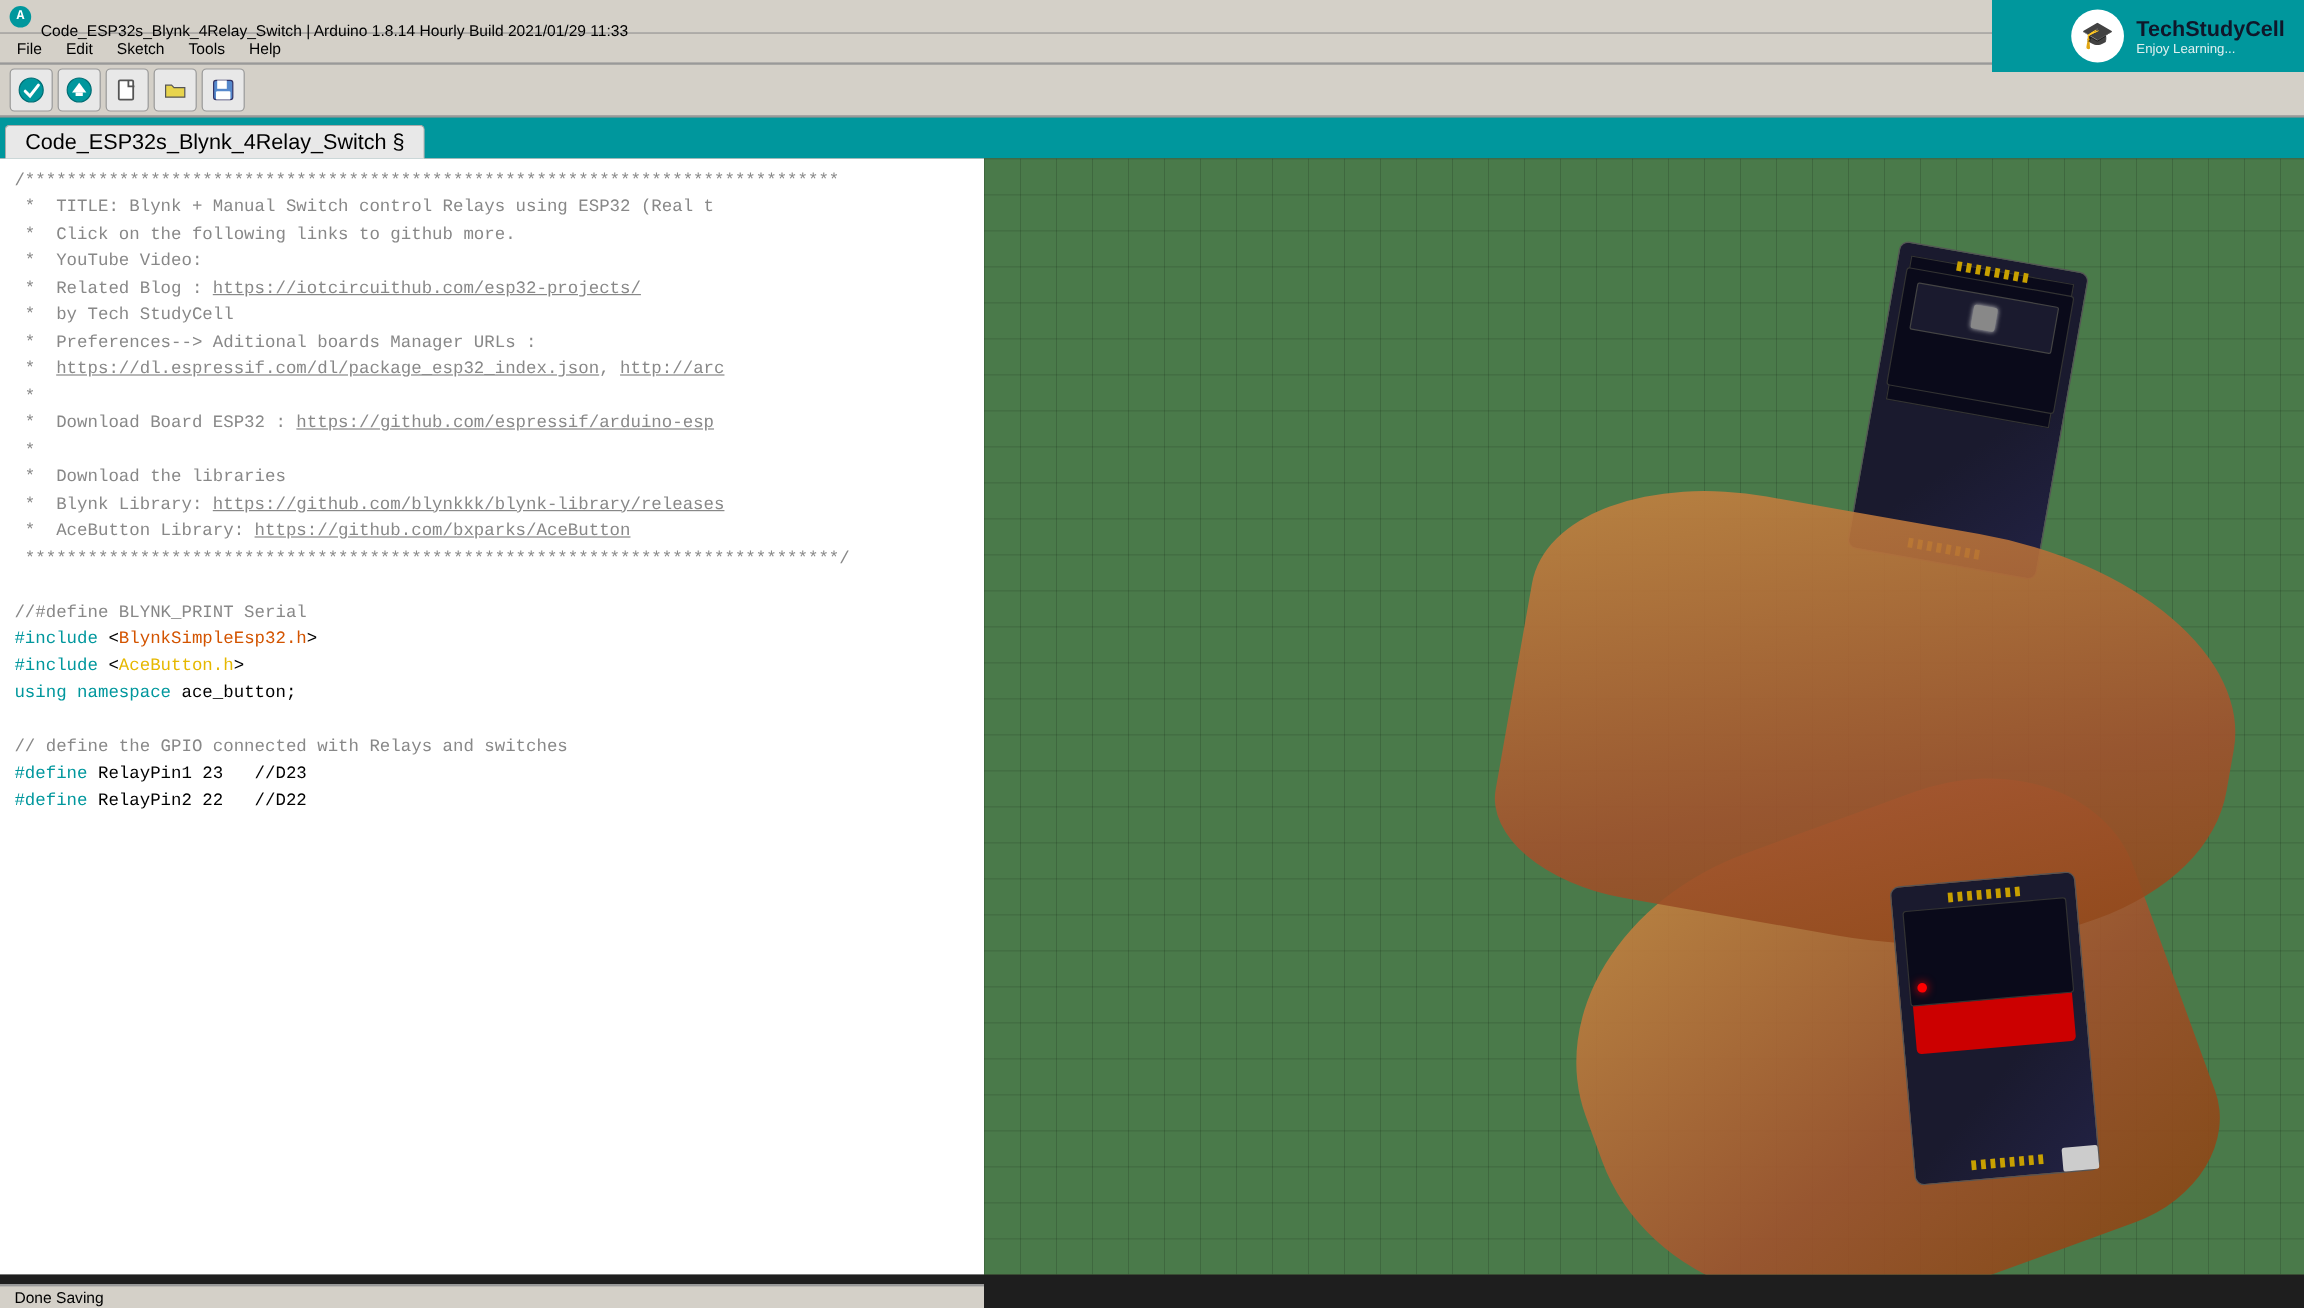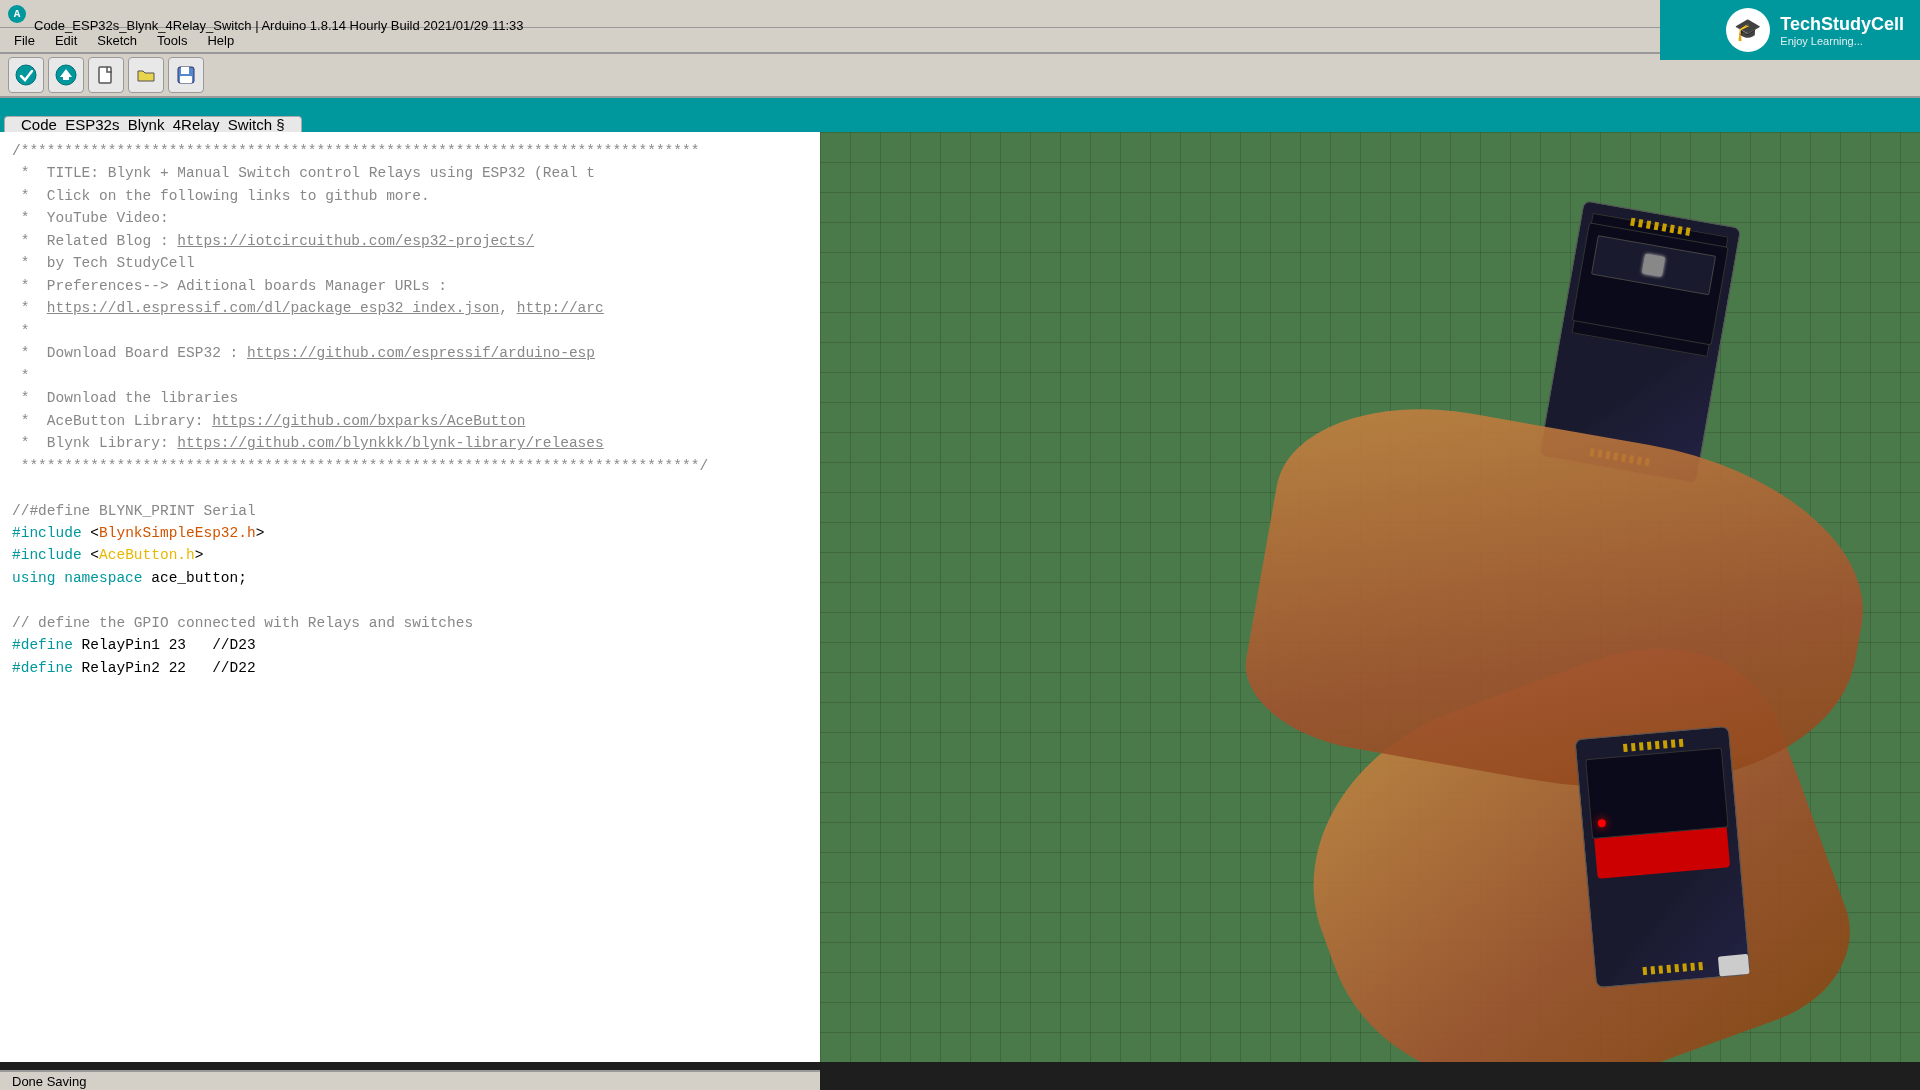--- a/index.html
+++ b/index.html
@@ -80,21 +80,21 @@
     }
     #logo-area .logo-text {
       display: flex;
       flex-direction: column;
       align-items: flex-start;
     }
     #logo-area .logo-text .brand {
       font-family: Arial, sans-serif;
       font-size: 18px;
       font-weight: bold;
-      color: #ffffff;
+      color: #0f172a;
     }
     #logo-area .logo-text .tagline {
       font-family: Arial, sans-serif;
       font-size: 11px;
       color: #e0f0f0;
     }
 
     
     #toolbar {
       background: #d4d0c8;
@@ -119,26 +119,26 @@
     
     #tab-bar {
       background: #00979d;
       height: 34px;
       display: flex;
       align-items: flex-end;
       padding: 0 0;
     }
     .tab {
       background: #e8e8e8;
-      height: 16px;
+      height: 28px;
       padding: 0 16px;
       display: flex;
       align-items: center;
       font-family: Arial, sans-serif;
-      font-size: 15px;
+      font-size: 18px;
       color: #000;
       cursor: pointer;
       border-top-left-radius: 4px;
       border-top-right-radius: 4px;
       margin-left: 4px;
       border: 1px solid #aaa;
       border-bottom: none;
     }
 
     
@@ -360,22 +360,22 @@
     <span class="code-line comment"> *  Click on the following links to github more.</span>
     <span class="code-line comment"> *  YouTube Video:</span>
     <span class="code-line comment"> *  Related Blog : <span class="link">https://iotcircuithub.com/esp32-projects/</span></span>
     <span class="code-line comment"> *  by Tech StudyCell</span>
     <span class="code-line comment"> *  Preferences--&gt; Aditional boards Manager URLs :</span>
     <span class="code-line comment"> *  <span class="link">https://dl.espressif.com/dl/package_esp32_index.json</span>, <span class="link">http://arc</span></span>
     <span class="code-line comment"> *</span>
     <span class="code-line comment"> *  Download Board ESP32 : <span class="link">https://github.com/espressif/arduino-esp</span></span>
     <span class="code-line comment"> *</span>
     <span class="code-line comment"> *  Download the libraries</span>
+    <span class="code-line comment"> *  Blynk Library: <span class="link">https://github.com/blynkkk/blynk-library/releases</span></span>
     <span class="code-line comment"> *  AceButton Library: <span class="link">https://github.com/bxparks/AceButton</span></span>
-    <span class="code-line comment"> *  Blynk Library: <span class="link">https://github.com/blynkkk/blynk-library/releases</span></span>
     <span class="code-line comment"> ******************************************************************************/</span>
     <span class="code-line empty"></span>
     <span class="code-line comment">//#define BLYNK_PRINT Serial</span>
     <span class="code-line"><span class="directive">#include</span> &lt;<span class="include-lib">BlynkSimpleEsp32.h</span>&gt;</span>
     <span class="code-line"><span class="directive">#include</span> &lt;<span class="include-lib highlight-yellow">AceButton.h</span>&gt;</span>
     <span class="code-line"><span class="keyword">using namespace</span> ace_button;</span>
     <span class="code-line empty"></span>
     <span class="code-line comment">// define the GPIO connected with Relays and switches</span>
     <span class="code-line"><span class="directive">#define</span> RelayPin1 23   //D23</span>
     <span class="code-line"><span class="directive">#define</span> RelayPin2 22   //D22</span>

